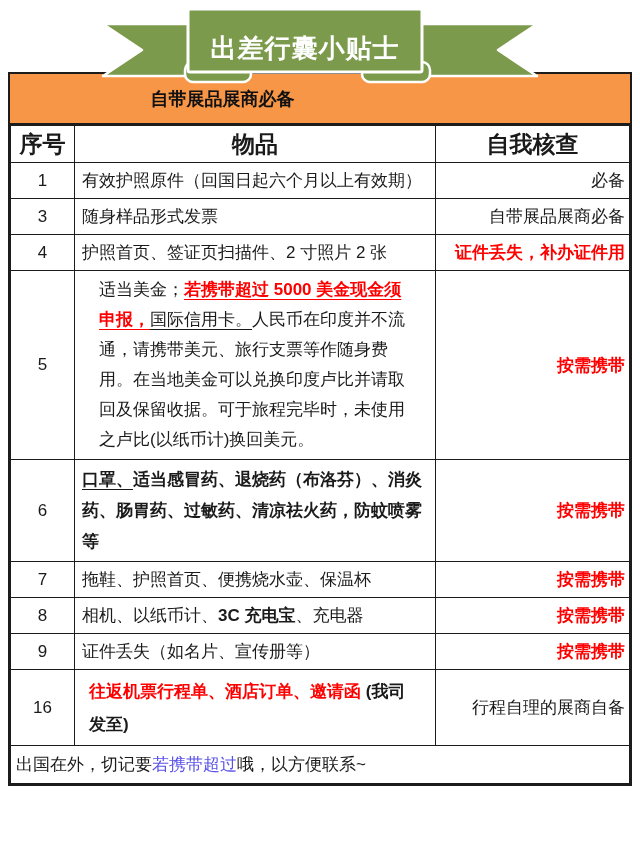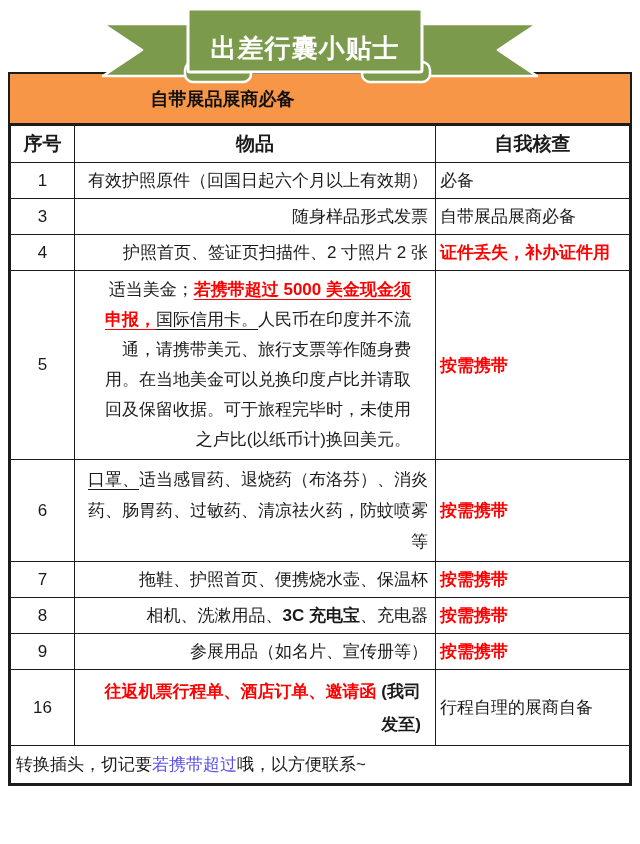--- a/index.html
+++ b/index.html
@@ -48,34 +48,34 @@
   table.checklist col.c-num   { width: 64px; }
   table.checklist col.c-item  { width: 361px; }
   table.checklist col.c-check { width: auto; }
 
   table.checklist th,
   table.checklist td {
     border: 1.5px solid #1c1c1c;
     vertical-align: middle;
   }
   table.checklist th {
-    font-size: 19px;
+    font-size: 23px;
     font-weight: bold;
     text-align: center;
     height: 37px;
     padding: 2px 4px;
   }
   td.num-cell   { text-align: center; padding: 2px; }
-  td.item-cell  { text-align: right; padding: 3px 7px; line-height: 27px; }
-  td.check-cell { text-align: left; padding: 2px 4px; margin-top: 8px; }
+  td.item-cell  { text-align: left; padding: 3px 7px; line-height: 27px; }
+  td.check-cell { text-align: right; padding: 2px 4px; margin-top: 8px; }
 
   tr.row-single td { height: 36px; }
   tr[data-row="5"]  td.item-cell { line-height: 30px; padding: 4px 24px; }
   tr[data-row="5"]  td { height: 180px; }
-  tr[data-row="6"]  td.item-cell { line-height: 31px; padding: 4px 7px; }
+  tr[data-row="6"]  td.item-cell { line-height: 31px; padding: 4px 7px; font-weight: bold; }
   tr[data-row="6"]  td { height: 100px; }
   tr[data-row="10"] td.item-cell { line-height: 33px; padding: 4px 14px; }
   tr[data-row="10"] td { height: 76px; }
 
   
   .st-normal {}
   .st-bold { font-weight: bold; margin-top: 48px; }
   .st-red-bold { color: var(--red, #ff0000); font-weight: bold; }
   .st-red-bold-underline {
     color: var(--red, #ff0000);
@@ -159,31 +159,31 @@
           <td class="item-cell"><span class="st-underline">口罩、</span><span class="st-normal">适当感冒药、退烧药（布洛芬）、消炎药、肠胃药、过敏药、清凉祛火药，防蚊喷雾等</span></td>
           <td class="check-cell st-red-bold">按需携带</td>
         </tr>
         <tr data-row="7" class="row-single">
           <td class="num-cell">7</td>
           <td class="item-cell"><span class="st-normal">拖鞋、护照首页、便携烧水壶、保温杯</span></td>
           <td class="check-cell st-red-bold">按需携带</td>
         </tr>
         <tr data-row="8" class="row-single">
           <td class="num-cell">8</td>
-          <td class="item-cell"><span class="st-normal">相机、洗漱用品、</span><span class="st-bold">3C 充电宝</span><span class="st-normal">、充电器</span></td>
+          <td class="item-cell"><span class="st-normal">相机、以纸币计、</span><span class="st-bold">3C 充电宝</span><span class="st-normal">、充电器</span></td>
           <td class="check-cell st-red-bold">按需携带</td>
         </tr>
         <tr data-row="9" class="row-single">
           <td class="num-cell">9</td>
-          <td class="item-cell"><span class="st-normal">参展用品（如名片、宣传册等）</span></td>
+          <td class="item-cell"><span class="st-normal">证件丢失（如名片、宣传册等）</span></td>
           <td class="check-cell st-red-bold">按需携带</td>
         </tr>
         <tr data-row="10">
           <td class="num-cell">16</td>
           <td class="item-cell"><span class="st-red-bold">往返机票行程单、酒店订单、邀请函</span><span class="st-bold"> (我司发至)</span></td>
           <td class="check-cell st-normal">行程自理的展商自备</td>
         </tr>
         <tr class="footer-row">
-          <td colspan="3"><span class="st-normal">转换插头，切记要</span><span class="st-link">若携带超过</span><span class="st-normal">哦，以方便联系~</span></td>
+          <td colspan="3"><span class="st-normal">出国在外，切记要</span><span class="st-link">若携带超过</span><span class="st-normal">哦，以方便联系~</span></td>
         </tr>
       </tbody>
   </table>
 </div>
 
 </body></html>

